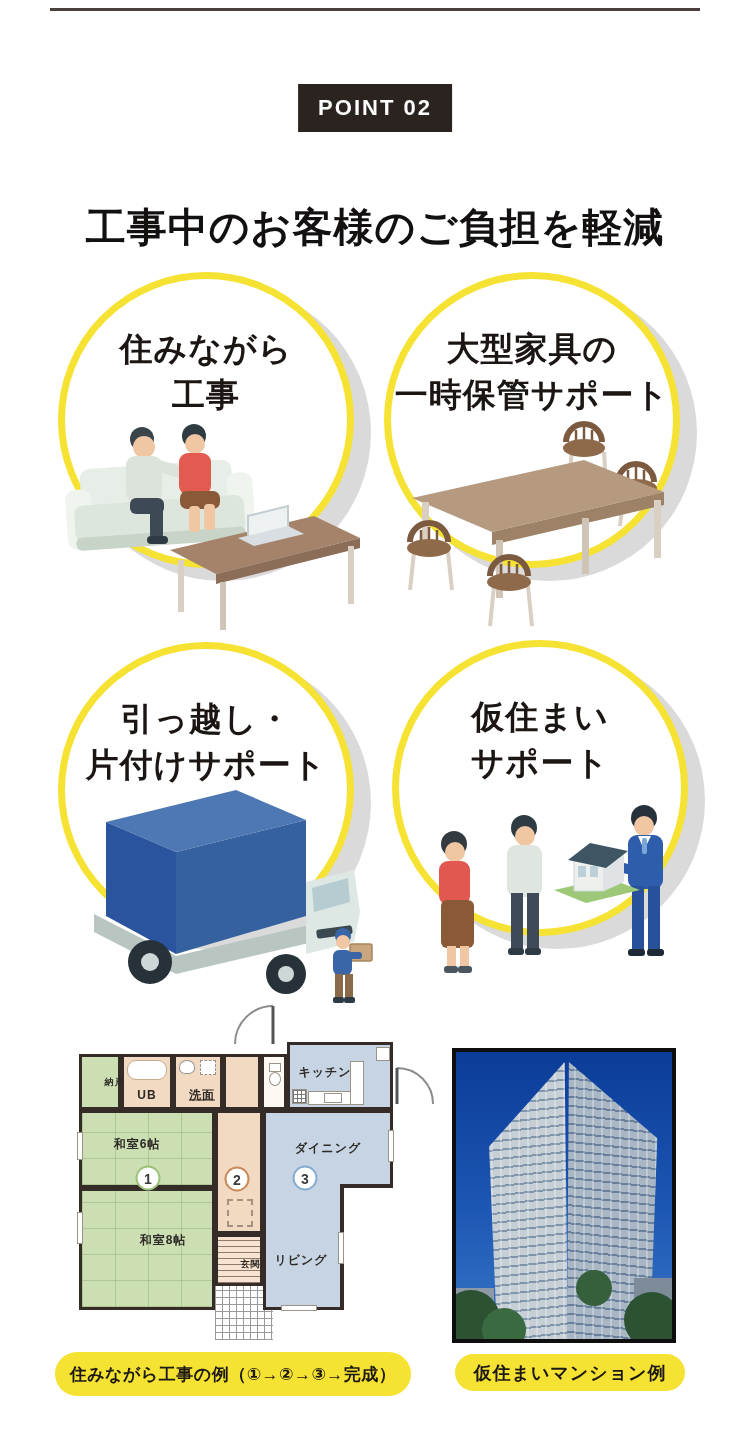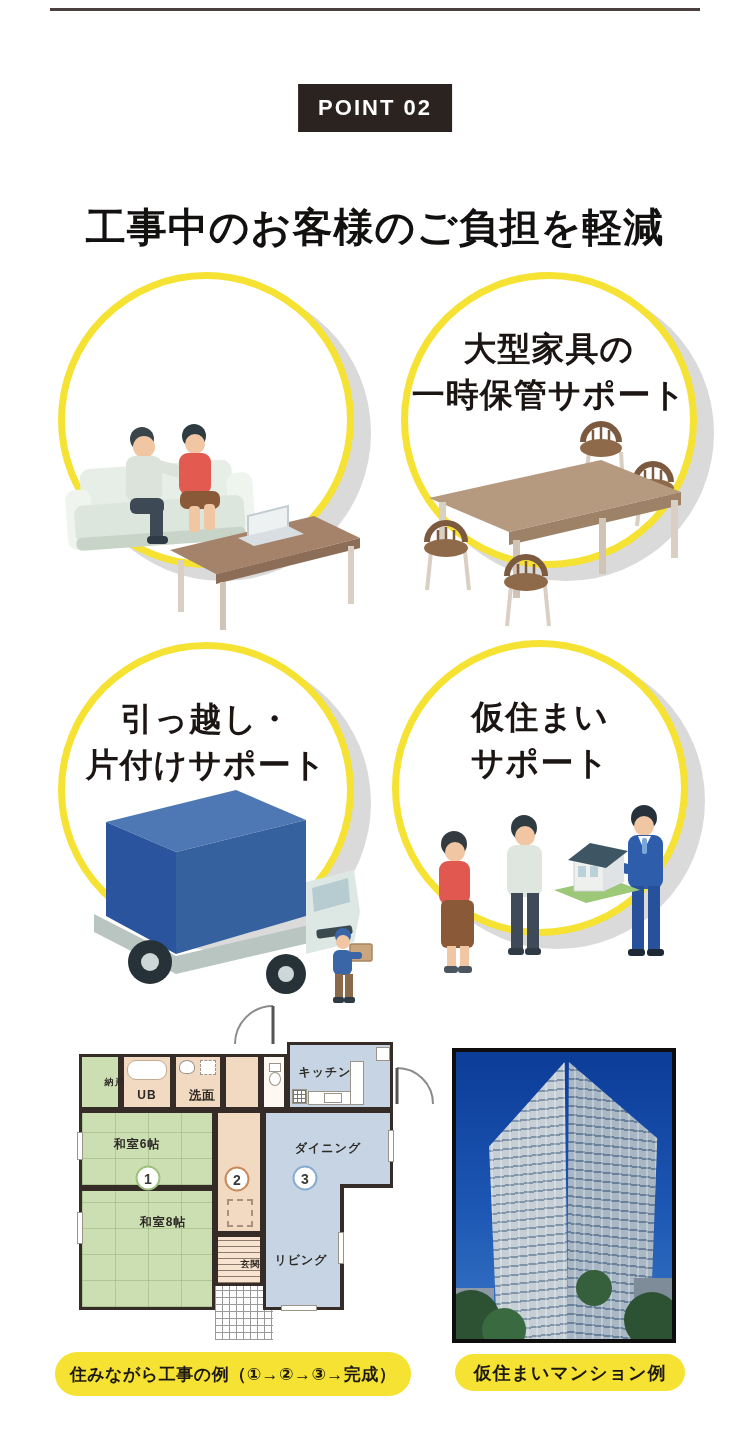--- a/index.html
+++ b/index.html
@@ -104,23 +104,27 @@
       <rect x="137" y="108" width="11" height="26" rx="4" fill="#f1c6a3"></rect>
       <rect x="152" y="106" width="11" height="26" rx="4" fill="#f1c6a3"></rect>
       <polygon points="118,152 262,118 308,140 164,176" fill="#a5836a"></polygon>
       <polygon points="164,176 308,140 308,150 164,186" fill="#8c6d57"></polygon>
       <rect x="126" y="162" width="6" height="52" fill="#d9cfc2"></rect>
       <rect x="296" y="148" width="6" height="58" fill="#d9cfc2"></rect>
       <rect x="168" y="184" width="6" height="48" fill="#cfc4b6"></rect>
       <polygon points="196,118 236,108 236,132 196,142" fill="#eef1f2" stroke="#c2ccd1" stroke-width="2"></polygon>
       <polygon points="186,140 236,128 252,136 202,148" fill="#d8dee2"></polygon>
     </svg>
-  </div>
-
-  <div class="mcircle" style="left:401px;top:272px;">
+    <div class="ctitle">
+      <div>住みながら</div>
+      <div>工事</div>
+    </div>
+  </div>
+
+  <div class="mcircle" style="left:384px;top:272px;">
     <div class="cshadow"></div>
     <div class="cring"></div>
     <svg style="left:-8px;top:118px;" width="312" height="245" viewBox="0 0 312 245">
       <g stroke="#d9cfc2" stroke-width="4">
         <line x1="196" y1="62" x2="192" y2="96"></line>
           <line x1="228" y1="62" x2="230" y2="96"></line>
         <line x1="248" y1="100" x2="244" y2="136"></line>
           <line x1="280" y1="100" x2="282" y2="136"></line>
       </g>
       <path d="M190 52 a18 18 0 0 1 36 0" fill="none" stroke="#7c5a40" stroke-width="6"></path>
@@ -284,21 +288,21 @@
     <div class="win" style="left:2px;top:170px;width:6px;height:32px;"></div>
     <div class="win" style="left:313px;top:88px;width:6px;height:32px;"></div>
     <div class="win" style="left:263px;top:190px;width:6px;height:32px;"></div>
     <div class="win" style="left:206px;top:263px;width:36px;height:6px;"></div>
 
     <div class="rlabel small" style="left:26px;top:40px;">納戸</div>
     <div class="rlabel" style="left:72px;top:53px;">UB</div>
     <div class="rlabel" style="left:127px;top:53px;text-decoration:underline;">洗面</div>
     <div class="rlabel" style="left:250px;top:30px;">キッチン</div>
     <div class="rlabel" style="left:62px;top:102px;">和室6帖</div>
-    <div class="rlabel" style="left:88px;top:180px;">和室8帖</div>
+    <div class="rlabel" style="left:88px;top:198px;">和室8帖</div>
     <div class="rlabel" style="left:253px;top:106px;">ダイニング</div>
     <div class="rlabel" style="left:226px;top:218px;">リビング</div>
     <div class="rlabel small" style="left:162px;top:222px;">玄関</div>
 
     <div class="stepnum ring-green" style="left:73px;top:136px;">1</div>
     <div class="stepnum ring-orange" style="left:162px;top:137px;">2</div>
     <div class="stepnum ring-blue" style="left:230px;top:136px;">3</div>
   </div>
 
   <div class="photo">

